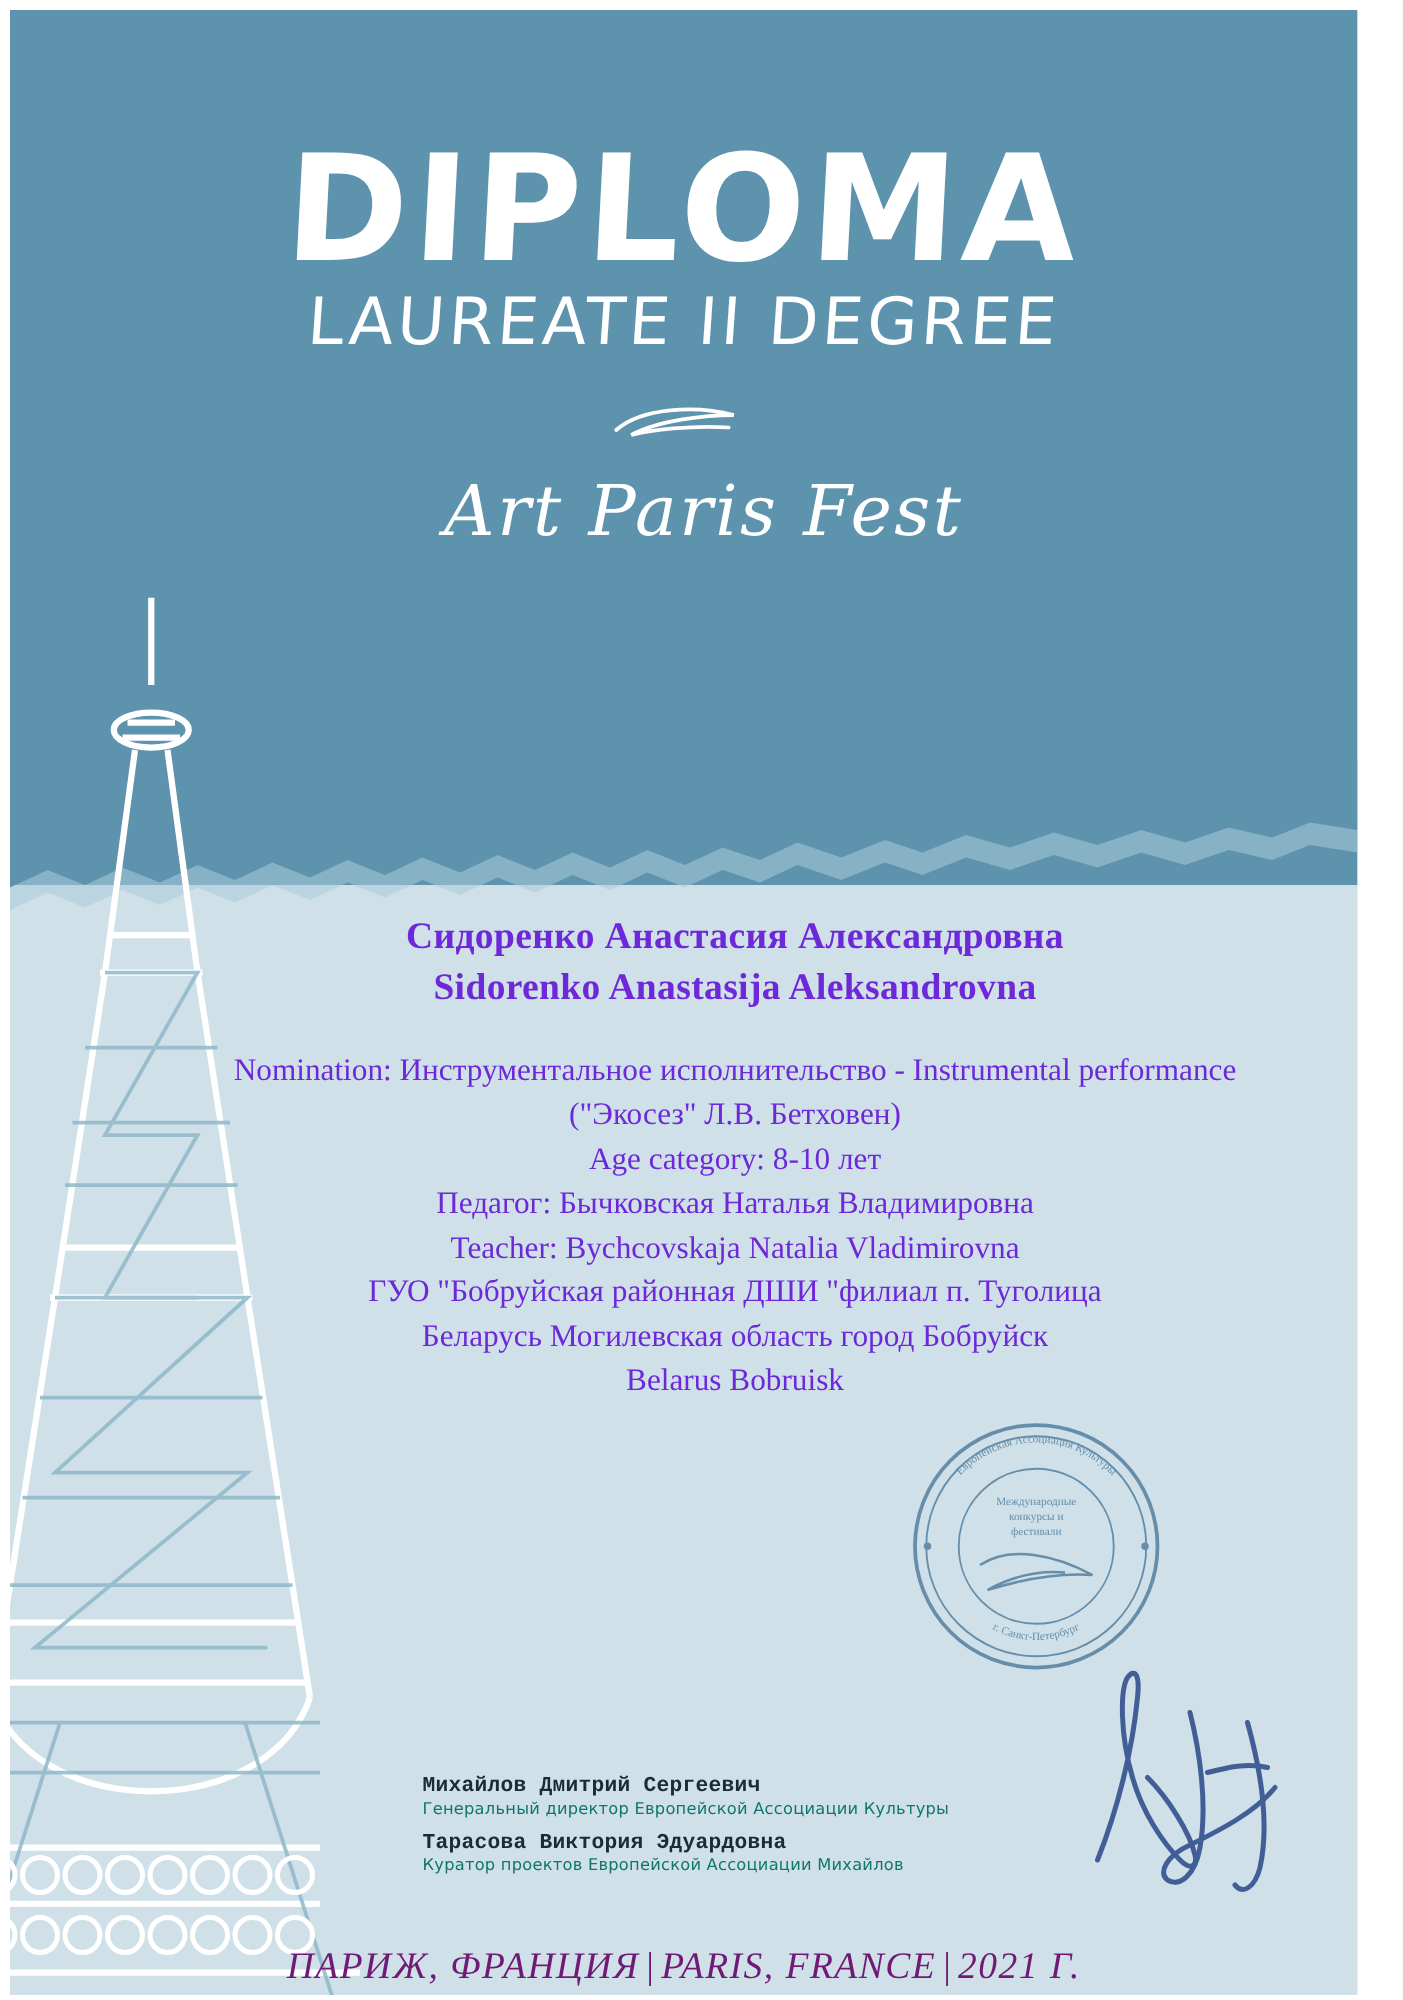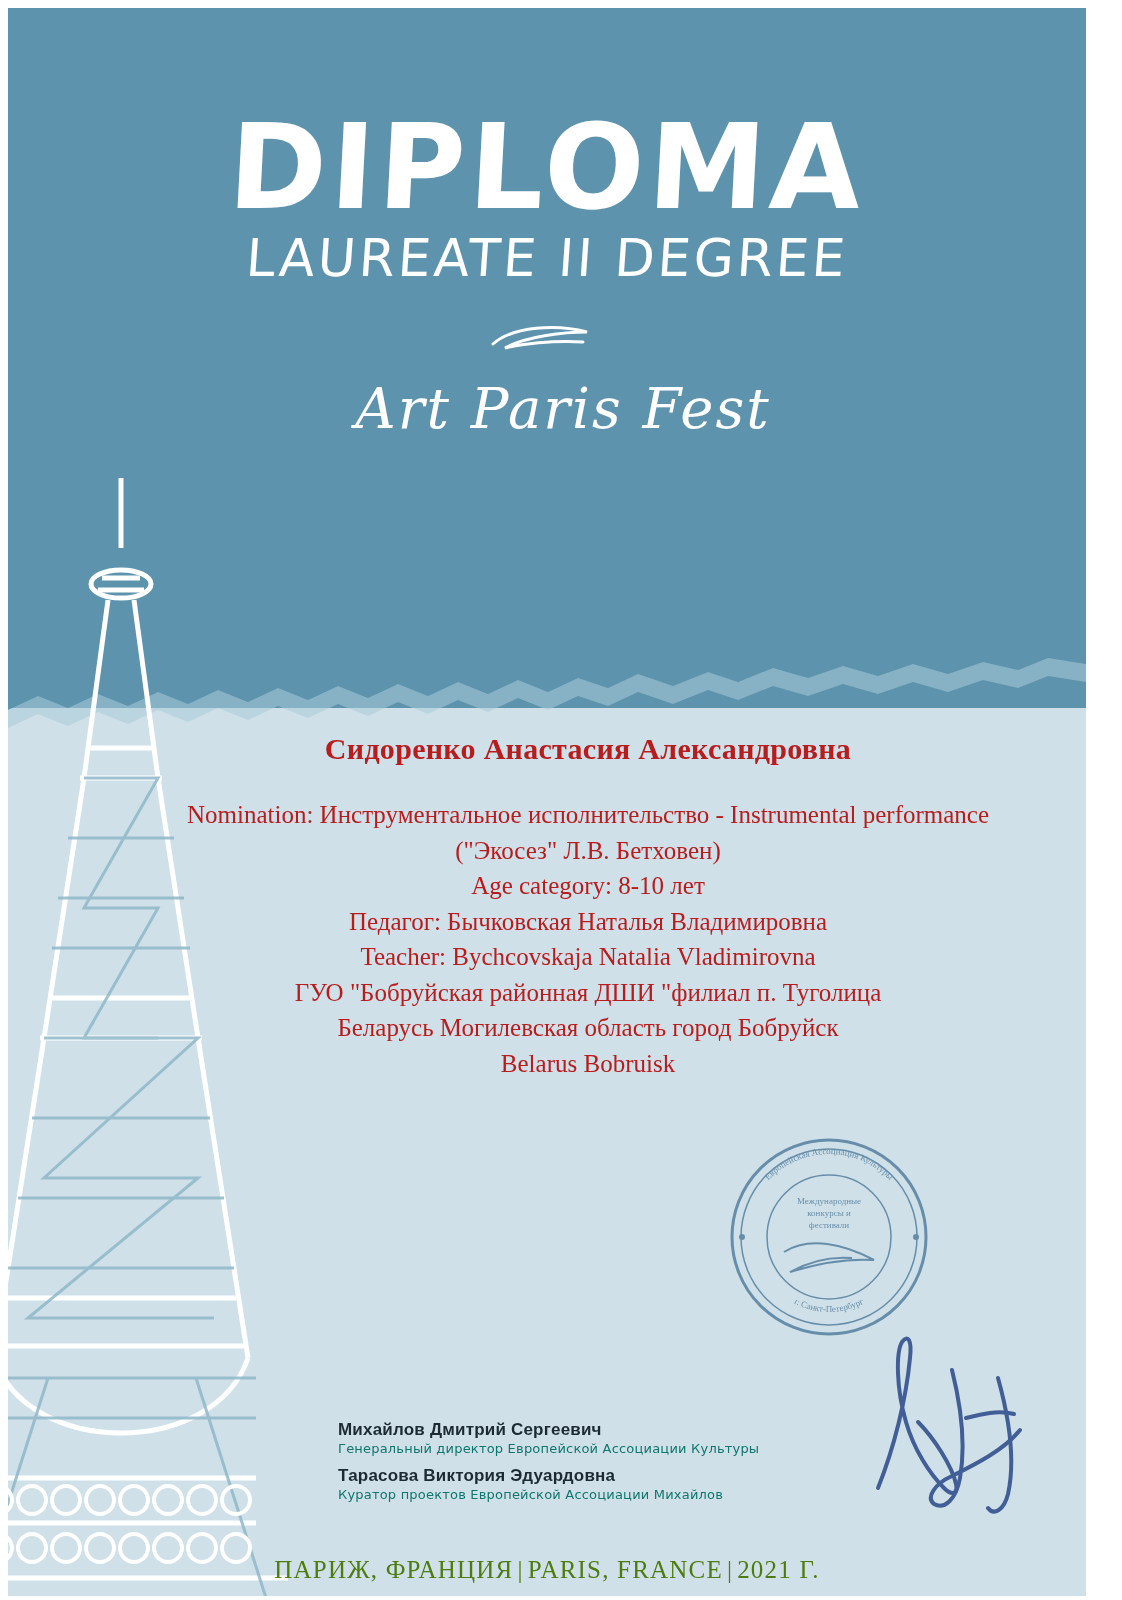--- a/index.html
+++ b/index.html
@@ -100,21 +100,21 @@
     padding-left: 32px;
   }
 
   
   .body-block {
     position: absolute;
     left: 140px;
     top: 720px;
     width: 880px;
     text-align: center;
-    color: #b91c1c;
+    color: #6d28d9;
   }
   .laureate-name {
     font-family: "Liberation Serif", serif;
     font-weight: bold;
     font-size: 30px;
     line-height: 1.38;
     margin: 0 0 28px 0;
     letter-spacing: 0.3px;
   }
   .laureate-name div {
@@ -157,43 +157,44 @@
 
   
   .footer {
     position: absolute;
     left: 330px;
     top: 1412px;
     width: 560px;
     color: #1c2b33;
   }
   .sig-name {
-    font-family: Liberation Sans, sans-serif;
+    font-family: Liberation Mono, monospace;
     font-weight: bold;
     font-size: 17px;
     letter-spacing: 0.2px;
     margin: 0;
   }
   .sig-role {
     font-family: "DejaVu Sans", sans-serif;
     font-size: 13px;
     letter-spacing: 0.2px;
     margin: 1px 0 10px 0;
     color: #0f766e;
   }
   .place-line {
     position: absolute;
     left: 0;
     top: 1548px;
     width: 100%;
     text-align: center;
     font-family: "Liberation Serif", serif;
-    font-size: 25px;
+    font-size: 30px;
     letter-spacing: 1.2px;
-    color: #4d7c0f;
+    color: #701a75;
+    font-style: italic;
   }
   .place-line span.sep {
     padding: 0 4px;
   }
 </style>
 </head>
 <body>
 
 <div id="diploma">
   <div class="page">
@@ -277,20 +278,21 @@
       <div class="title-degree">LAUREATE II DEGREE</div>
       <svg class="swoosh" viewBox="0 0 120 34">
         <path d="M6,22 C26,4 70,2 100,10 C78,10 40,14 18,26 C34,22 66,18 96,20" fill="none" stroke="#ffffff" stroke-width="3" stroke-linecap="round"></path>
       </svg>
       <div class="title-fest">Art Paris Fest</div>
     </div>
 
     <div class="body-block">
       <div class="laureate-name">
         <div>Сидоренко Анастасия Александровна</div>
+        <div>Sidorenko Anastasija Aleksandrovna</div>
       </div>
       <div class="details">
         <div>Nomination: Инструментальное исполнительство - Instrumental performance</div>
         <div>("Экосез" Л.В. Бетховен)</div>
         <div>Age category: 8-10 лет</div>
         <div>Педагог: Бычковская Наталья Владимировна</div>
         <div>Teacher: Bychcovskaja Natalia Vladimirovna</div>
         <div>ГУО "Бобруйская районная ДШИ "филиал п. Туголица</div>
         <div>Беларусь Могилевская область город Бобруйск</div>
         <div>Belarus Bobruisk</div>

